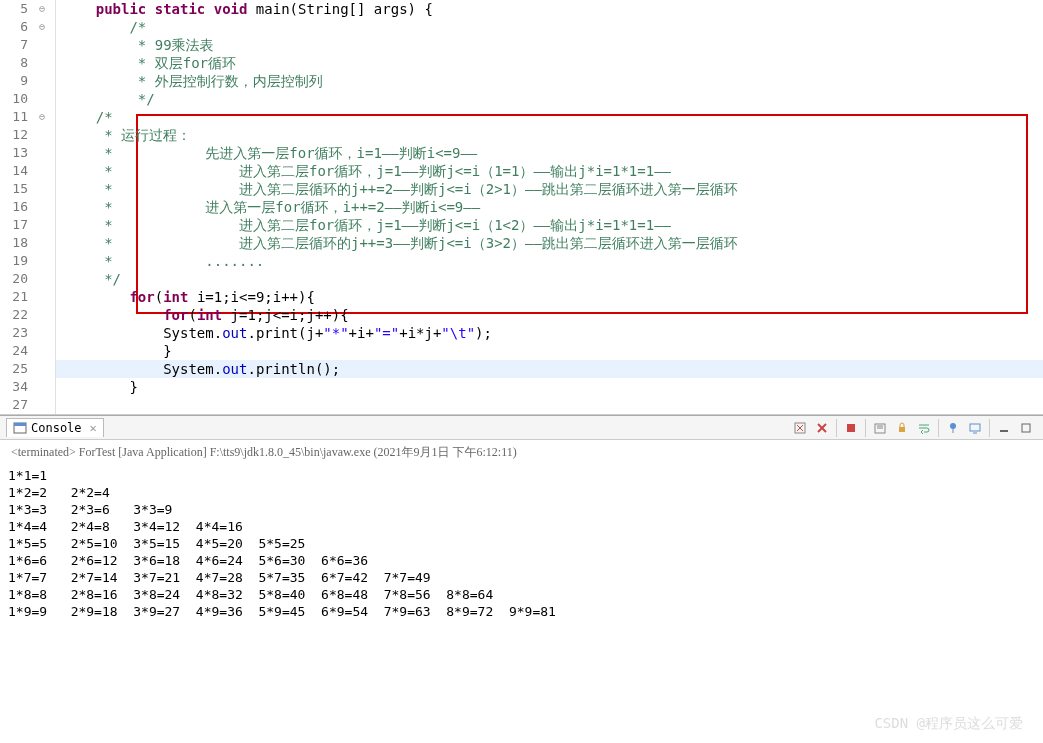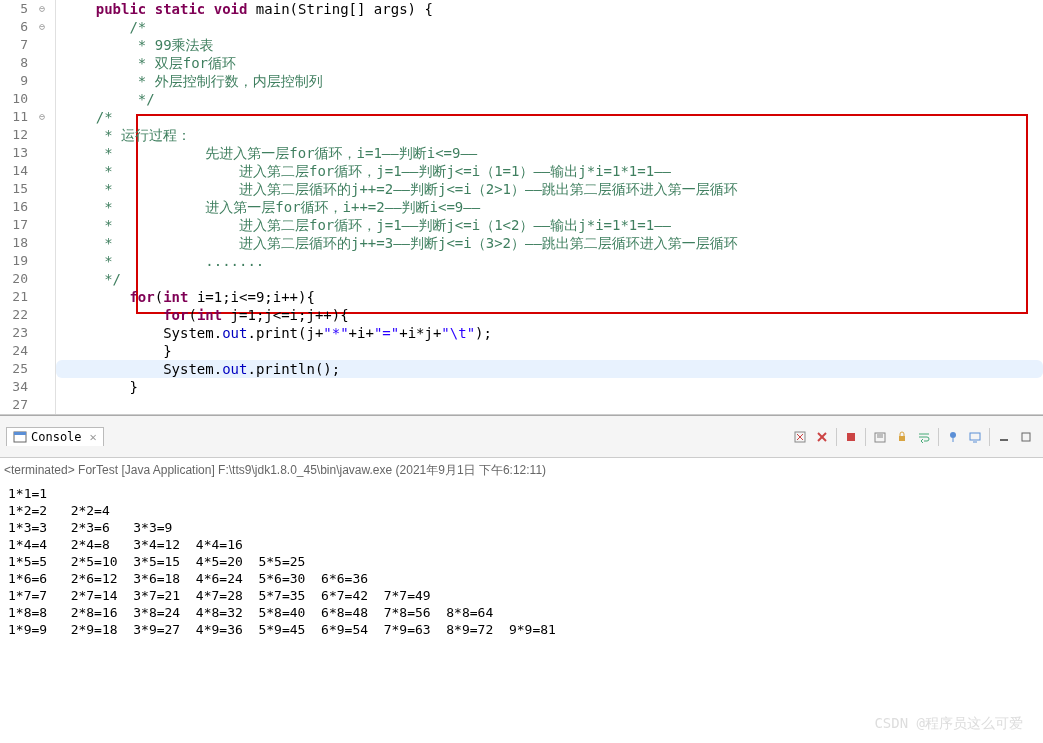--- a/index.html
+++ b/index.html
@@ -5,33 +5,33 @@
 * { margin: 0; padding: 0; box-sizing: border-box; }
 body { font-family: "Microsoft YaHei", Consolas, monospace; font-size: 14px; background: #fff; width: 1043px; }
 .editor { display: flex; border-bottom: 1px solid #ccc; }
 .gutter { width: 56px; background: #fff; border-right: 1px solid #e0e0e0; }
 .gutter-line { display: flex; height: 18px; line-height: 18px; }
 .line-num { width: 30px; text-align: right; color: #787878; font-family: Consolas, monospace; font-size: 13px; padding-right: 2px; }
 .marker { width: 24px; text-align: center; font-size: 10px; color: #888; }
 .fold { color: #999; cursor: pointer; }
 .code { flex: 1; font-family: Consolas, "Microsoft YaHei", monospace; font-size: 14px; position: relative; }
 .code-line { height: 18px; line-height: 18px; white-space: pre; padding-left: 6px; position: relative; }
-.highlight-line { background: #e8f2fe; border-radius: 6px; }
+.highlight-line { background: #e8f2fe; }
 .kw { color: #7f0055; font-weight: bold; }
 .com { color: #3f7f5f; }
 .str { color: #2a00ff; }
 .field { color: #0000c0; }
 .redbox { position: absolute; border: 2px solid #d40000; pointer-events: none; }
 .console-panel { border-top: 1px solid #aaa; }
-.console-toolbar { display: flex; align-items: center; height: 42px; background: #f5f5f5; border-bottom: 1px solid #ccc; padding: 0 6px; }
+.console-toolbar { display: flex; align-items: center; height: 24px; background: #f5f5f5; border-bottom: 1px solid #ccc; padding: 0 6px; }
 .console-tab { display: flex; align-items: center; gap: 4px; padding: 2px 6px; background: #fff; border: 1px solid #bbb; border-bottom: none; font-size: 12px; }
 .console-spacer { flex: 1; }
 .tool-btn { width: 20px; height: 20px; margin: 0 1px; display: flex; align-items: center; justify-content: center; cursor: pointer; font-size: 12px; }
 .tool-sep { width: 1px; height: 18px; background: #ccc; margin: 0 3px; }
-.console-status { font-size: 12px; color: #666; padding: 4px 4px; font-family: Liberation Sans, sans-serif; }
+.console-status { font-size: 12px; color: #666; padding: 4px 11px; font-family: Liberation Serif, serif; }
 .console-output { font-family: Consolas, monospace; font-size: 13px; padding: 2px 8px; white-space: pre; line-height: 17px; }
 .watermark { position: absolute; right: 20px; bottom: 10px; color: #ddd; font-size: 14px; pointer-events: none; margin-top: 19px; }
 svg { display: block; }
 </style>
 </head>
 <body>
 
 <div class="editor">
   <div class="gutter" id="gutter">
       <div class="gutter-line">

